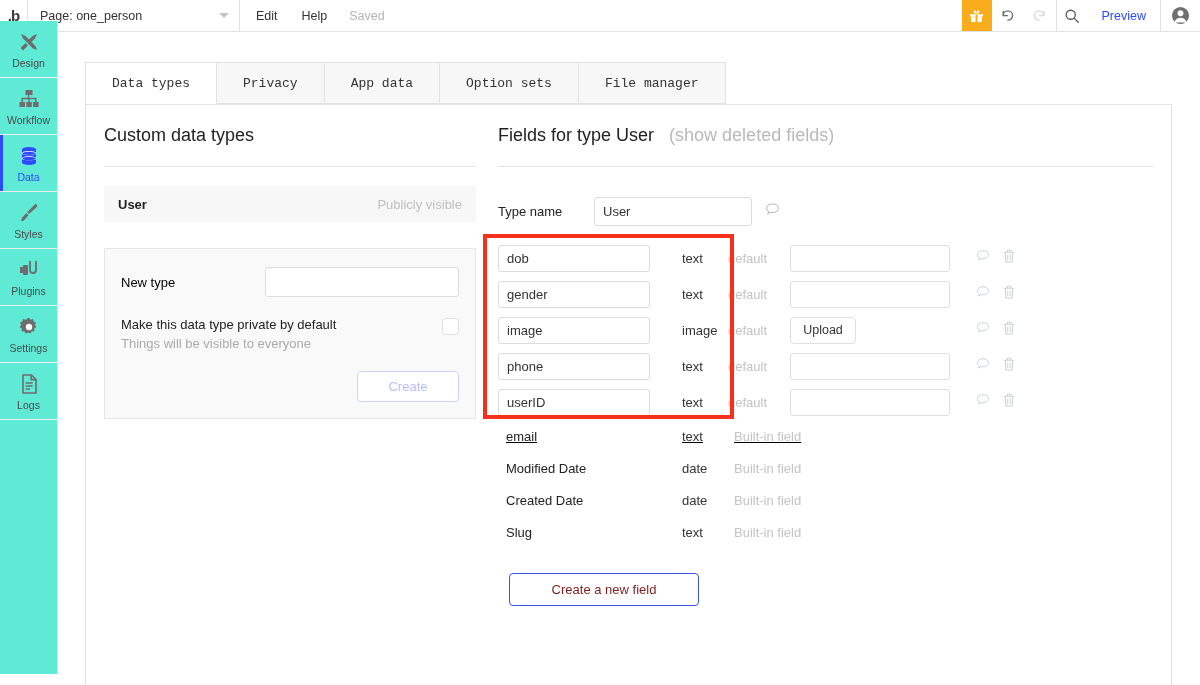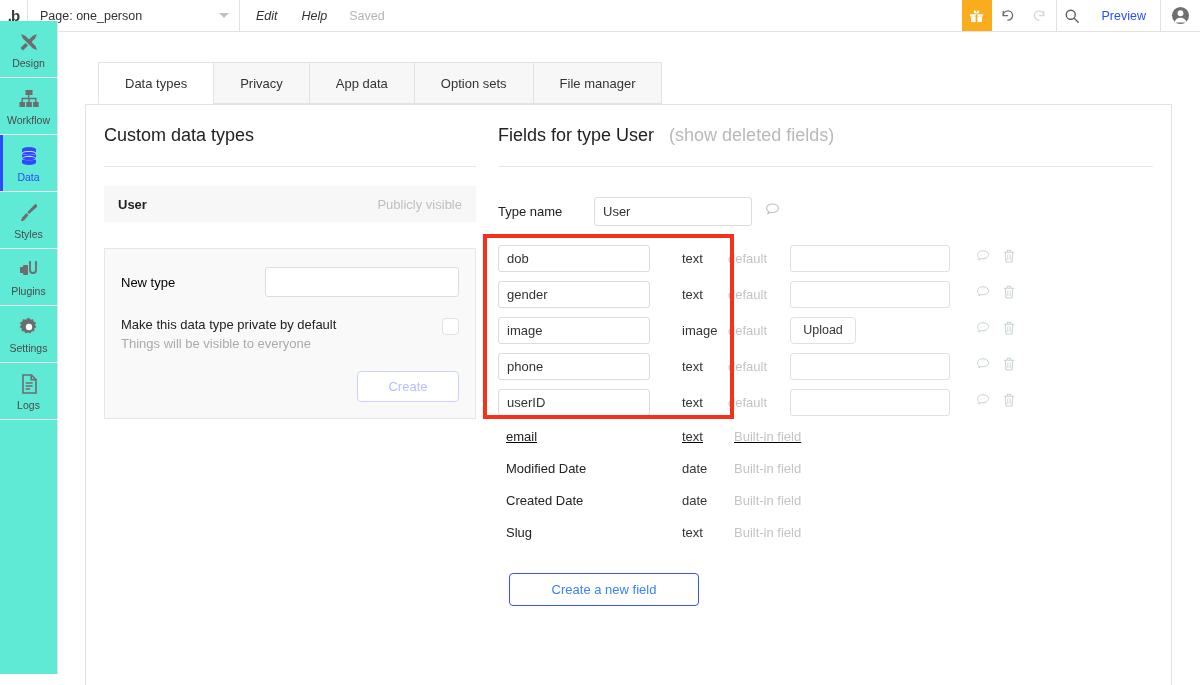--- a/index.html
+++ b/index.html
@@ -31,21 +31,21 @@
     font-size: 12.5px; color: #333; cursor: pointer;
   }
   .page-selector .page-label { flex: 1; white-space: nowrap; }
   .caret-down {
     width: 0; height: 0;
     border-left: 5px solid transparent; border-right: 5px solid transparent;
     border-top: 5px solid #c3c3c3;
   }
   .menu-item {
     display: flex; align-items: center; padding: 0 12px;
-    font-size: 12.5px; color: #333; cursor: pointer; font-style: italic;
+    font-size: 12.5px; color: #333; cursor: pointer;
   }
   .menu-item.first { padding-left: 16px; }
   .saved-label {
     display: flex; align-items: center; padding: 0 10px;
     font-size: 12.5px; color: #b5b5b5;
   }
   .topbar-spacer { flex: 1; }
   .gift-btn {
     width: 30px; background: #f9ad1c;
     display: flex; align-items: center; justify-content: center;
@@ -94,22 +94,22 @@
   }
   .side-icon { width: 24px; height: 24px; display: block; }
 
   
   .main {
     position: absolute; top: 32px; left: 58px;
     width: 1142px; height: 653px;
     background: #ffffff;
   }
   .tabstrip {
-    position: absolute; left: 40px; top: 30px;
-    display: flex; align-items: flex-start;
+    position: absolute; left: 27px; top: 30px;
+    display: flex; align-items: flex-start; font-family: Liberation Mono, monospace;
   }
   .tab {
     height: 42px; padding: 0 26px;
     display: flex; align-items: center; justify-content: center;
     font-size: 13px; color: #333;
     background: #f7f7f7;
     border: 1px solid #e2e2e2;
     border-right: none;
     cursor: pointer;
     white-space: nowrap;
@@ -237,21 +237,21 @@
     width: 251px; height: 185px;
     border: 4px solid #f5311c;
     pointer-events: none;
     z-index: 5;
   }
 
   .newfield-row { margin-top: 25px; padding-left: 11px; }
   .newfield-btn {
     width: 190px; height: 33px;
     border: 1px solid #3b52ef; border-radius: 4px;
-    background: #ffffff; color: #3b82f6;
+    background: #ffffff; color: #7f1d1d;
     font-family: "Liberation Sans", sans-serif; font-size: 13px;
     cursor: pointer;
   }
 </style>
 </head>
 <body>
 
 <div class="topbar">
   <div class="logo-cell">.b</div>
 

